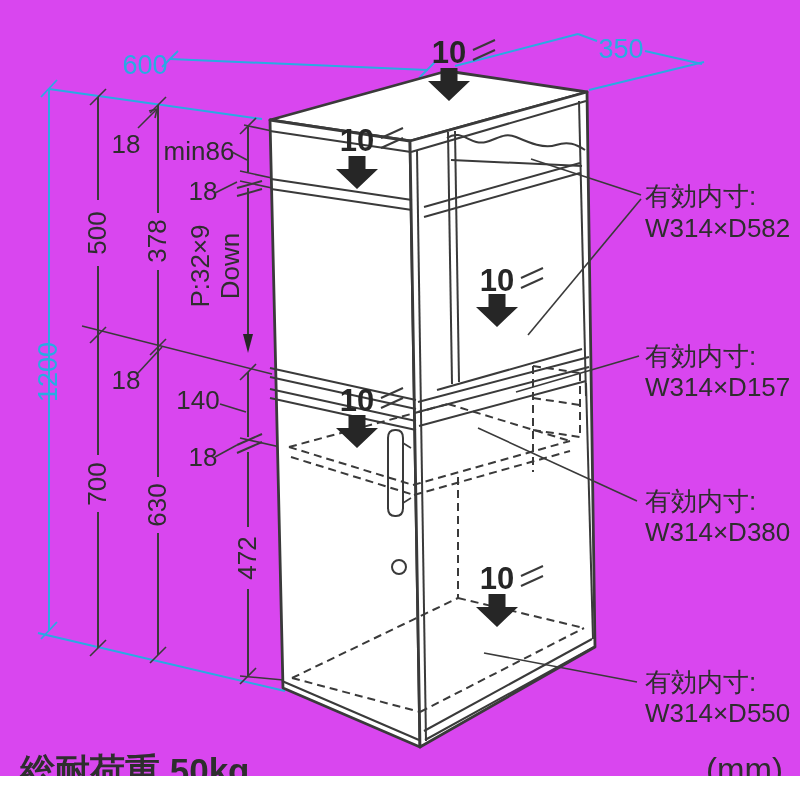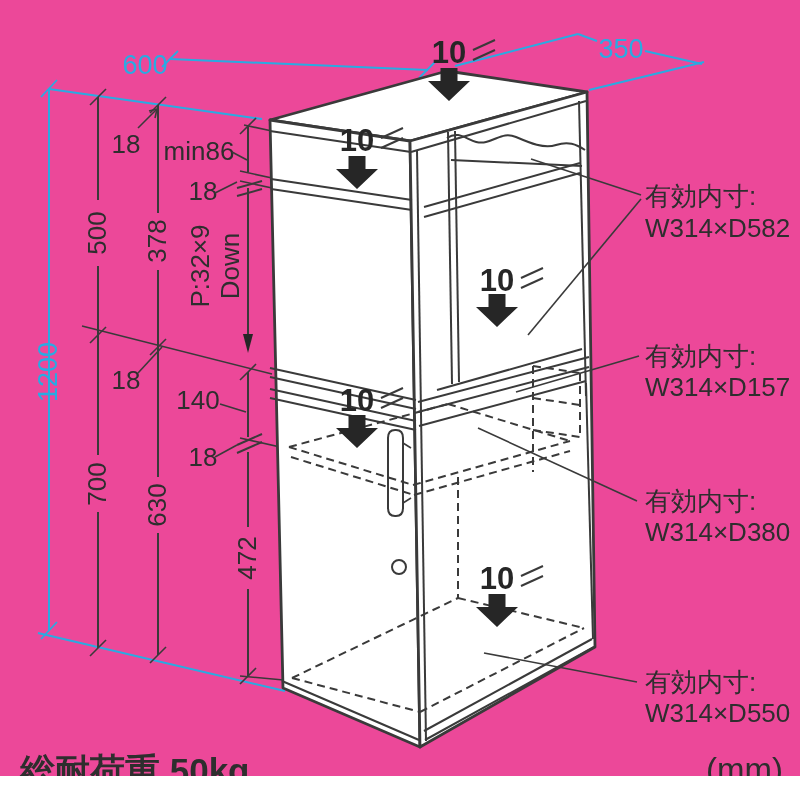--- a/index.html
+++ b/index.html
@@ -1,16 +1,16 @@
 <!DOCTYPE html>
 <html><head>
 <meta charset="utf-8">
 <style>
   html,body{margin:0;padding:0;background:#ffffff;}
-  #stage{position:relative;width:800px;height:776px;background:#ec4899;overflow:hidden;}
+  #stage{position:relative;width:800px;height:776px;background:#d946ef;overflow:hidden;}
   svg{position:absolute;left:0;top:0;}
   text{font-family:"Liberation Sans","DejaVu Sans",sans-serif;fill:#2e2e2e;}
   .ln2{stroke:#3a3a3a;fill:none;stroke-width:2;}
   .thin{stroke:#3a3a3a;fill:none;stroke-width:1.6;}
   .dash{stroke:#3a3a3a;fill:none;stroke-width:2;stroke-dasharray:8 5;}
   .cy{stroke:#29ABE2;fill:none;stroke-width:2;}
   .cyt{stroke:#29ABE2;fill:none;stroke-width:1.8;}
   .face{fill:#ffffff;stroke:#3a3a3a;stroke-width:2.8;stroke-linejoin:round;}
   .dimtxt{font-size:26px;}
   .cytxt{font-size:27px;fill:#29ABE2;}

